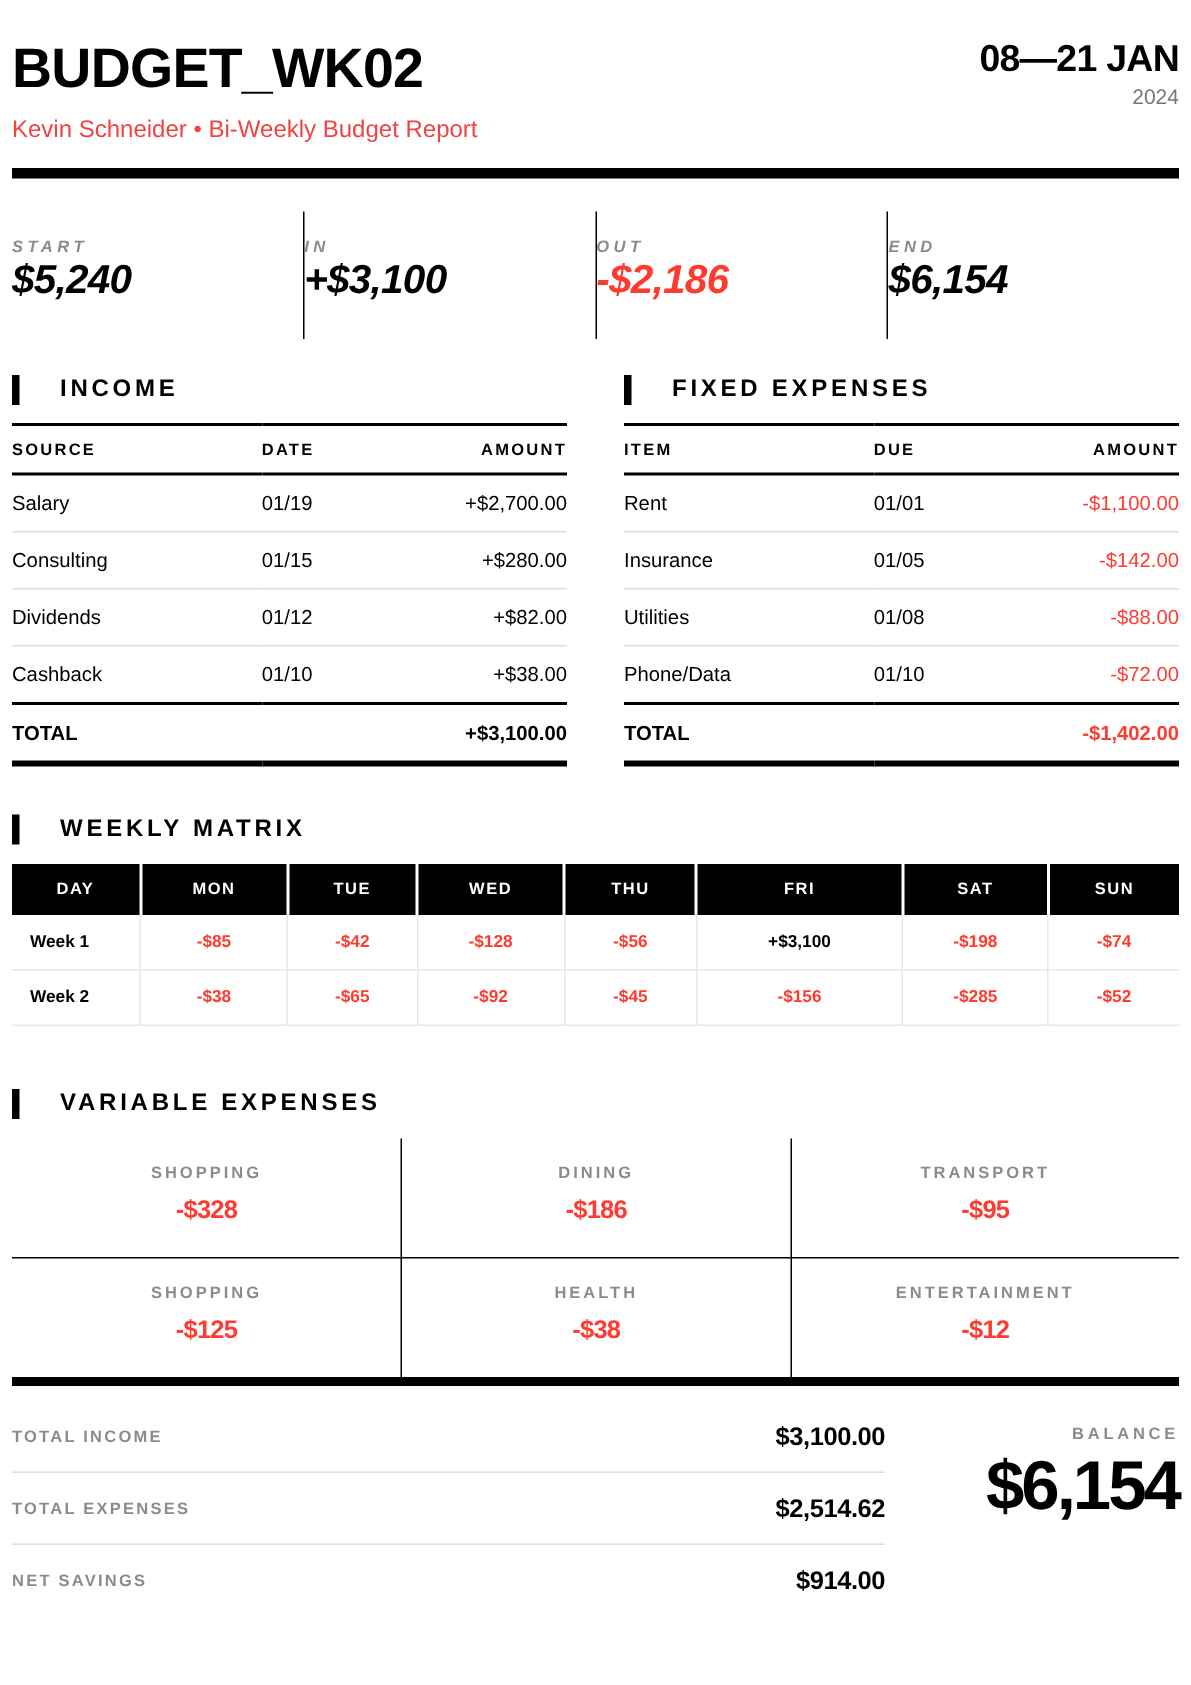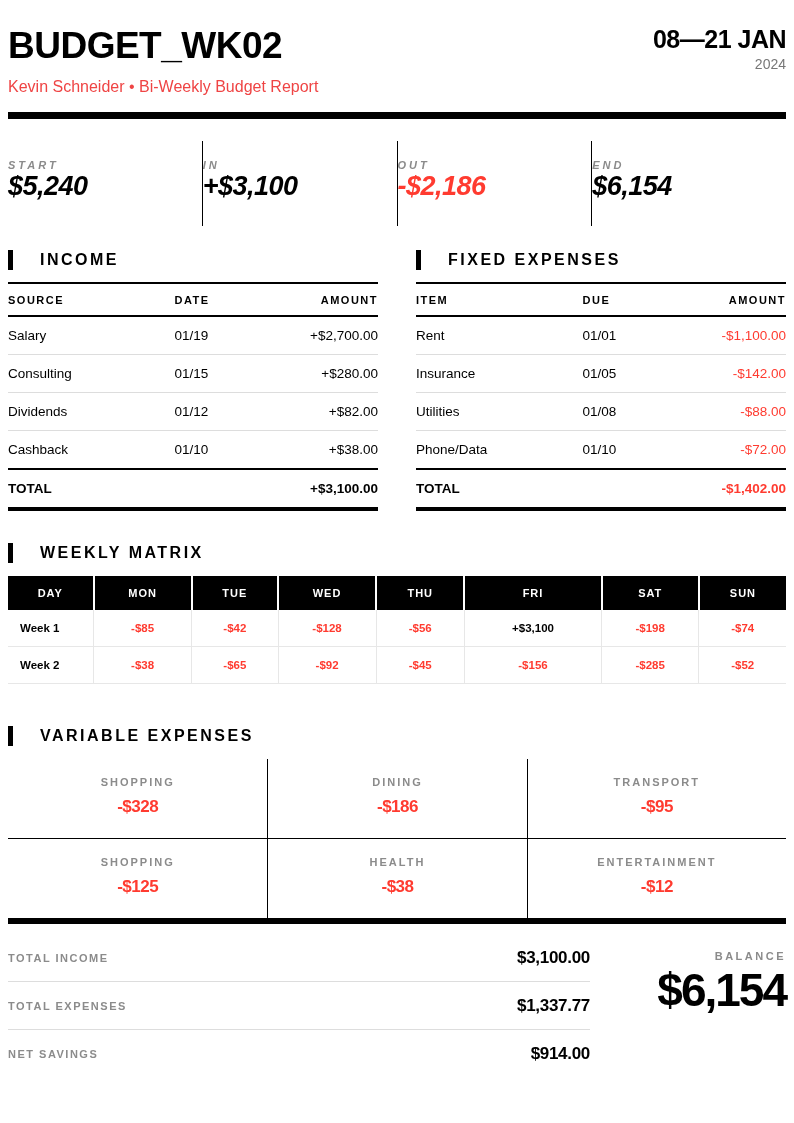--- a/index.html
+++ b/index.html
@@ -292,21 +292,21 @@
   </section>
 
   <div class="summary">
     <div class="summary-left">
       <div class="sum-row">
         <span class="sum-label">TOTAL INCOME</span>
         <span class="sum-value">$3,100.00</span>
       </div>
       <div class="sum-row">
         <span class="sum-label">TOTAL EXPENSES</span>
-        <span class="sum-value">$1,337.77</span>
+        <span class="sum-value">$2,514.62</span>
       </div>
       <div class="sum-row">
         <span class="sum-label">NET SAVINGS</span>
         <span class="sum-value">$914.00</span>
       </div>
     </div>
     <div class="balance">
       <div class="balance-label">BALANCE</div>
       <div class="balance-value">$6,154</div>
     </div>

